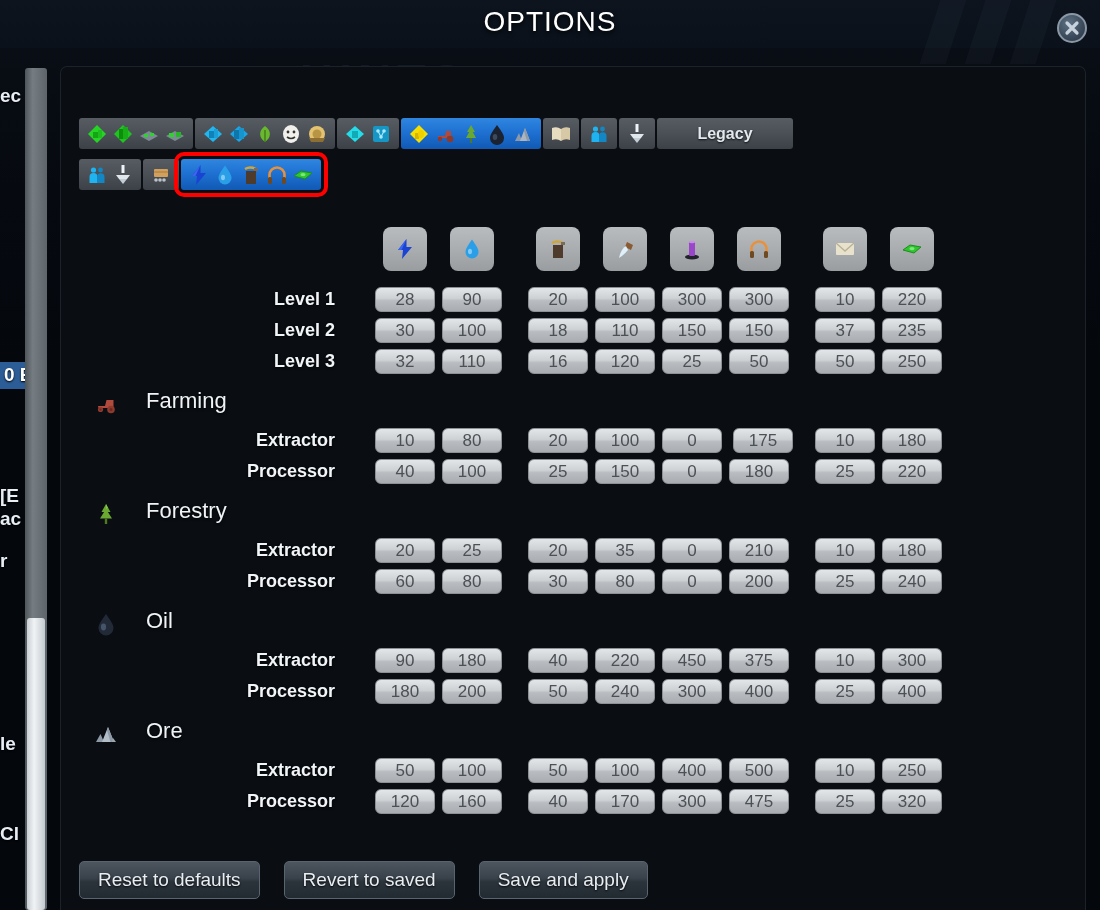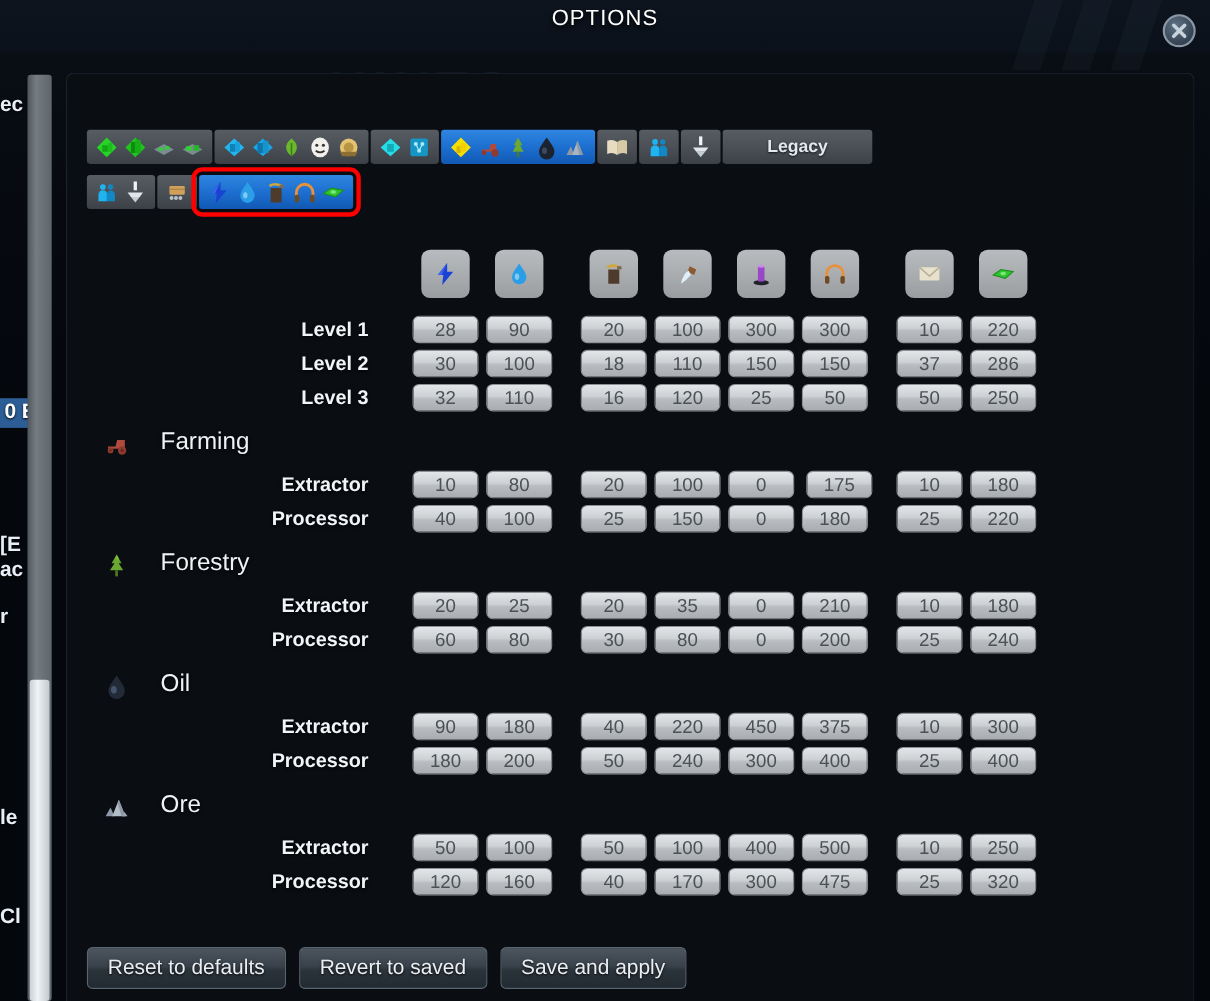--- a/index.html
+++ b/index.html
@@ -78,21 +78,21 @@
     width: 18px; height: 292px;
     background: linear-gradient(90deg,#c9cfd4 0%, #f0f3f5 40%, #c3c9ce 100%);
     border-radius: 3px;
   }
 
   
   .dialog-title {
     position: absolute;
     left: 0; top: 6px; width: 1100px;
     text-align: center;
-    font-size: 20px;
+    font-size: 28px;
     color: #ffffff;
     font-family: "Liberation Sans", sans-serif;
     letter-spacing: 1px;
     text-shadow: 0 2px 4px rgba(0,0,0,0.9);
   }
 
   .close-btn {
     position: absolute;
     right: 13px; top: 13px;
     width: 30px; height: 30px;
@@ -239,21 +239,21 @@
     color: #4c5156;
     font-family: "Liberation Sans", sans-serif;
     cursor: text;
   }
 
   
   .footer {
     position: absolute;
     left: 18px; bottom: 11px;
     display: flex;
-    gap: 12px;
+    gap: 24px;
   }
   .fbtn {
     height: 38px;
     padding: 0 18px;
     display: flex; align-items: center; justify-content: center;
     font-size: 19px;
     color: #e9eef3;
     background: linear-gradient(180deg,#4d565f 0%, #39424b 45%, #2b333b 55%, #222a32 100%);
     border: 1px solid #5a646e;
     border-radius: 5px;
@@ -601,21 +601,21 @@
         </div>
         <div class="srow">
           <div class="srow-label">Level 2</div>
           <div class="vfield" style="left: 314px;">30</div>
           <div class="vfield" style="left: 381px;">100</div>
           <div class="vfield" style="left: 467px;">18</div>
           <div class="vfield" style="left: 534px;">110</div>
           <div class="vfield" style="left: 601px;">150</div>
           <div class="vfield" style="left: 668px;">150</div>
           <div class="vfield" style="left: 754px;">37</div>
-          <div class="vfield" style="left: 821px;">286</div>
+          <div class="vfield" style="left: 821px;">235</div>
         </div>
         <div class="srow">
           <div class="srow-label">Level 3</div>
           <div class="vfield" style="left: 314px;">32</div>
           <div class="vfield" style="left: 381px;">110</div>
           <div class="vfield" style="left: 467px;">16</div>
           <div class="vfield" style="left: 534px;">120</div>
           <div class="vfield" style="left: 601px;">25</div>
           <div class="vfield" style="left: 668px;">50</div>
           <div class="vfield" style="left: 754px;">50</div>

